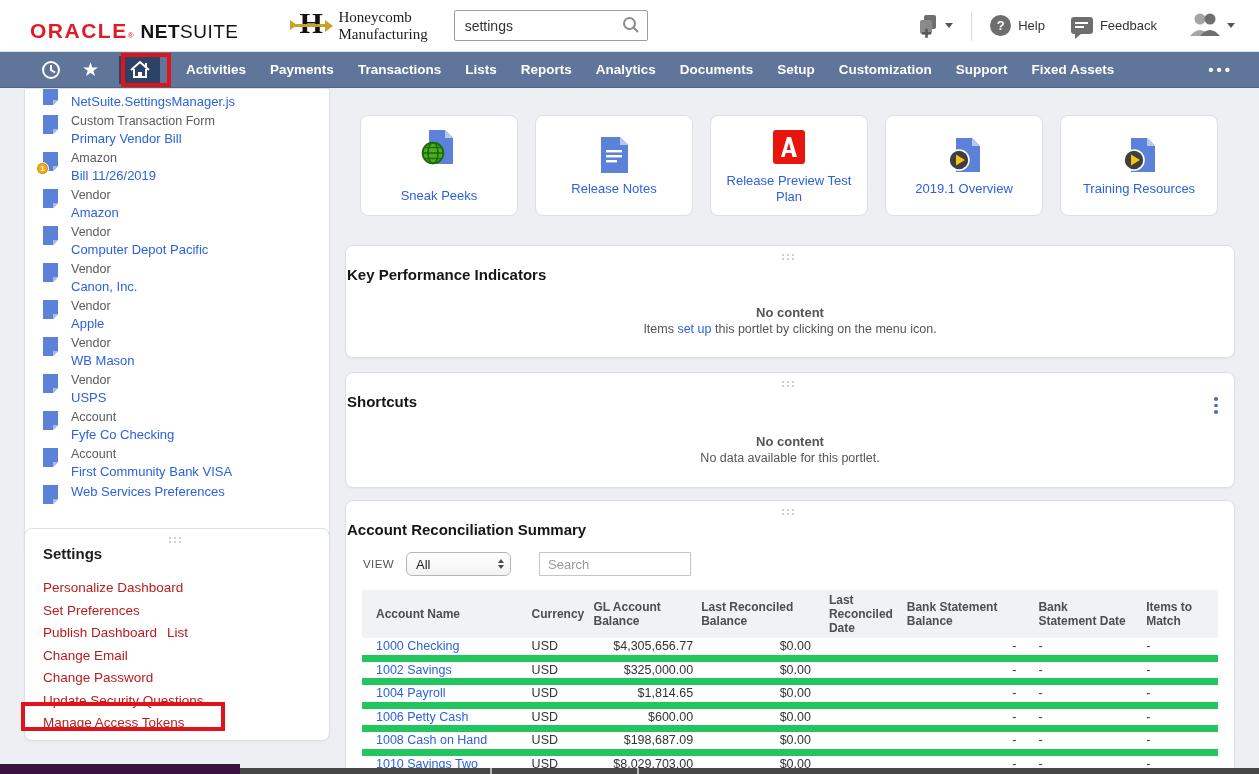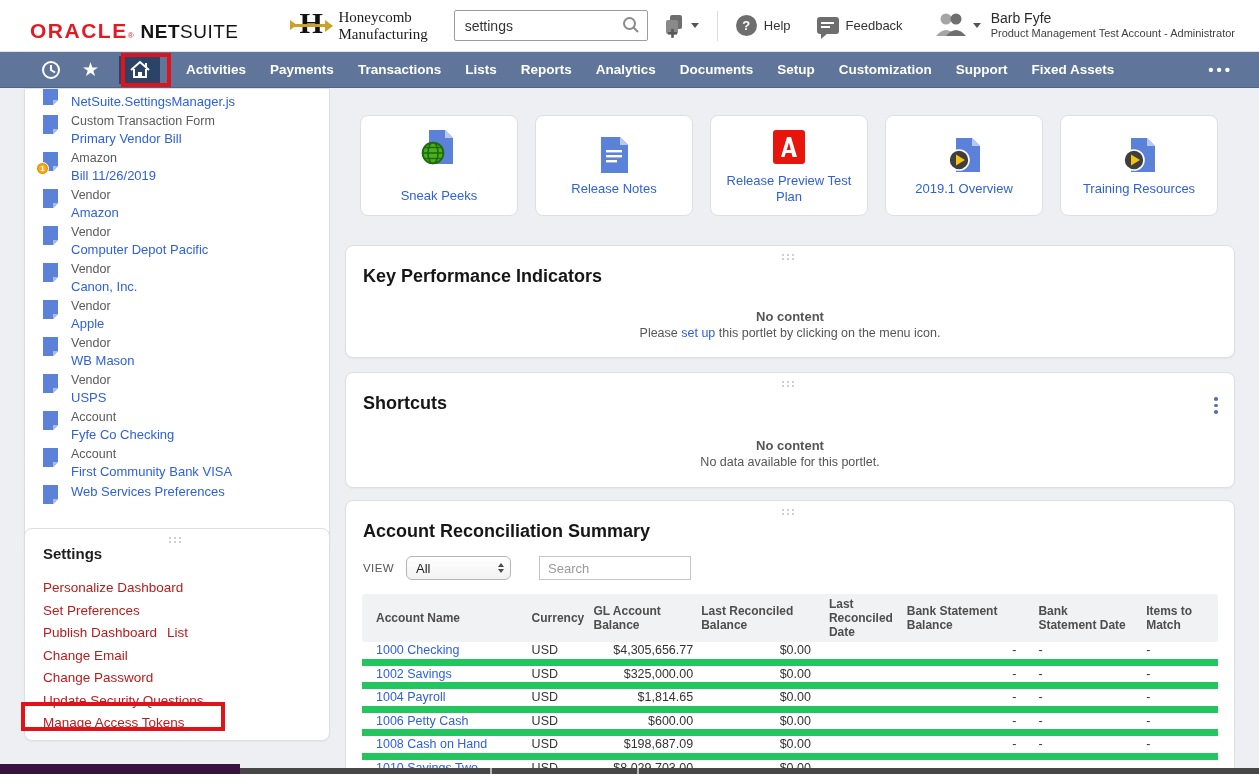--- a/index.html
+++ b/index.html
@@ -93,21 +93,21 @@
 
   
   .rel-card { position:absolute; top:115px; width:158px; height:101px; background:#fff; border:1px solid #dcdfe4;
               border-radius:8px; display:flex; flex-direction:column; align-items:center; justify-content:center; }
   .rel-card .lbl { font-size:13px; color:#2e61de; text-align:center; margin-top:6px; max-width:130px; line-height:16px; text-decoration:none; }
   .rel-ico { position:relative; width:40px; height:40px; display:flex; align-items:center; justify-content:center; }
 
   
   #kpi { left:345px; top:245px; width:890px; height:113px; }
   #shortcuts { left:345px; top:372px; width:890px; height:116px; }
-  .p-title { font-size:18px; font-weight:bold; color:#161616; padding:20px 0 0 17px; }
+  .p-title { font-size:15px; font-weight:bold; color:#161616; padding:20px 0 0 1px; }
   .empty { text-align:center; color:#555; }
   .empty .et { font-size:13px; font-weight:bold; }
   .empty .em { font-size:12.5px; margin-top:2px; }
   .empty a { color:#2e61de; text-decoration:none; }
   #kpi .empty { margin-top:22px; }
   #shortcuts .empty { margin-top:24px; }
   .kebab { position:absolute; right:16px; top:24px; width:4px; }
   .kebab i { display:block; width:3.5px; height:3.5px; border-radius:50%; background:#5671ad; margin-bottom:3px; }
 
   
@@ -205,24 +205,20 @@
     <span class="user-group">
       <span>
         <svg width="36" height="26" viewBox="0 0 36 26">
             <circle cx="13" cy="8" r="5.5" fill="#a5a5a5"></circle>
             <path d="M3 25 q10 -12 20 0 z" fill="#a5a5a5"></path>
             <circle cx="23" cy="8" r="5.5" fill="#6f6f6f"></circle>
             <path d="M13 25 q10 -12 20 0 z" fill="#6f6f6f"></path>
           </svg>
       </span>
       <span class="caret"></span>
-      <span class="user-meta">
-        <div class="nm">Barb Fyfe</div>
-        <div class="role">Product Management Test Account - Administrator</div>
-      </span>
     </span>
   </div>
 </div>
 
 <div class="nav">
   <span class="icn">
     <svg width="22" height="22" viewBox="0 0 22 22">
         <circle cx="11" cy="11" r="8" fill="none" stroke="#fff" stroke-width="2"></circle>
         <path d="M11 6 v5 l4 2.5" fill="none" stroke="#fff" stroke-width="2"></path>
       </svg>
@@ -475,21 +471,21 @@
       </svg>
   </span>
   <a class="lbl" href="#">Training Resources</a>
 </div>
 
 <div class="card" id="kpi">
   <span class="grip"></span>
   <div class="p-title">Key Performance Indicators</div>
   <div class="empty">
     <div class="et">No content</div>
-    <div class="em"><span>Please </span><a href="#">set up</a><span> this portlet by clicking on the menu icon.</span></div>
+    <div class="em"><span>Items </span><a href="#">set up</a><span> this portlet by clicking on the menu icon.</span></div>
   </div>
 </div>
 
 <div class="card" id="shortcuts">
   <span class="grip"></span>
   <span class="kebab">
       <i></i>
       <i></i>
       <i></i>
     </span>

